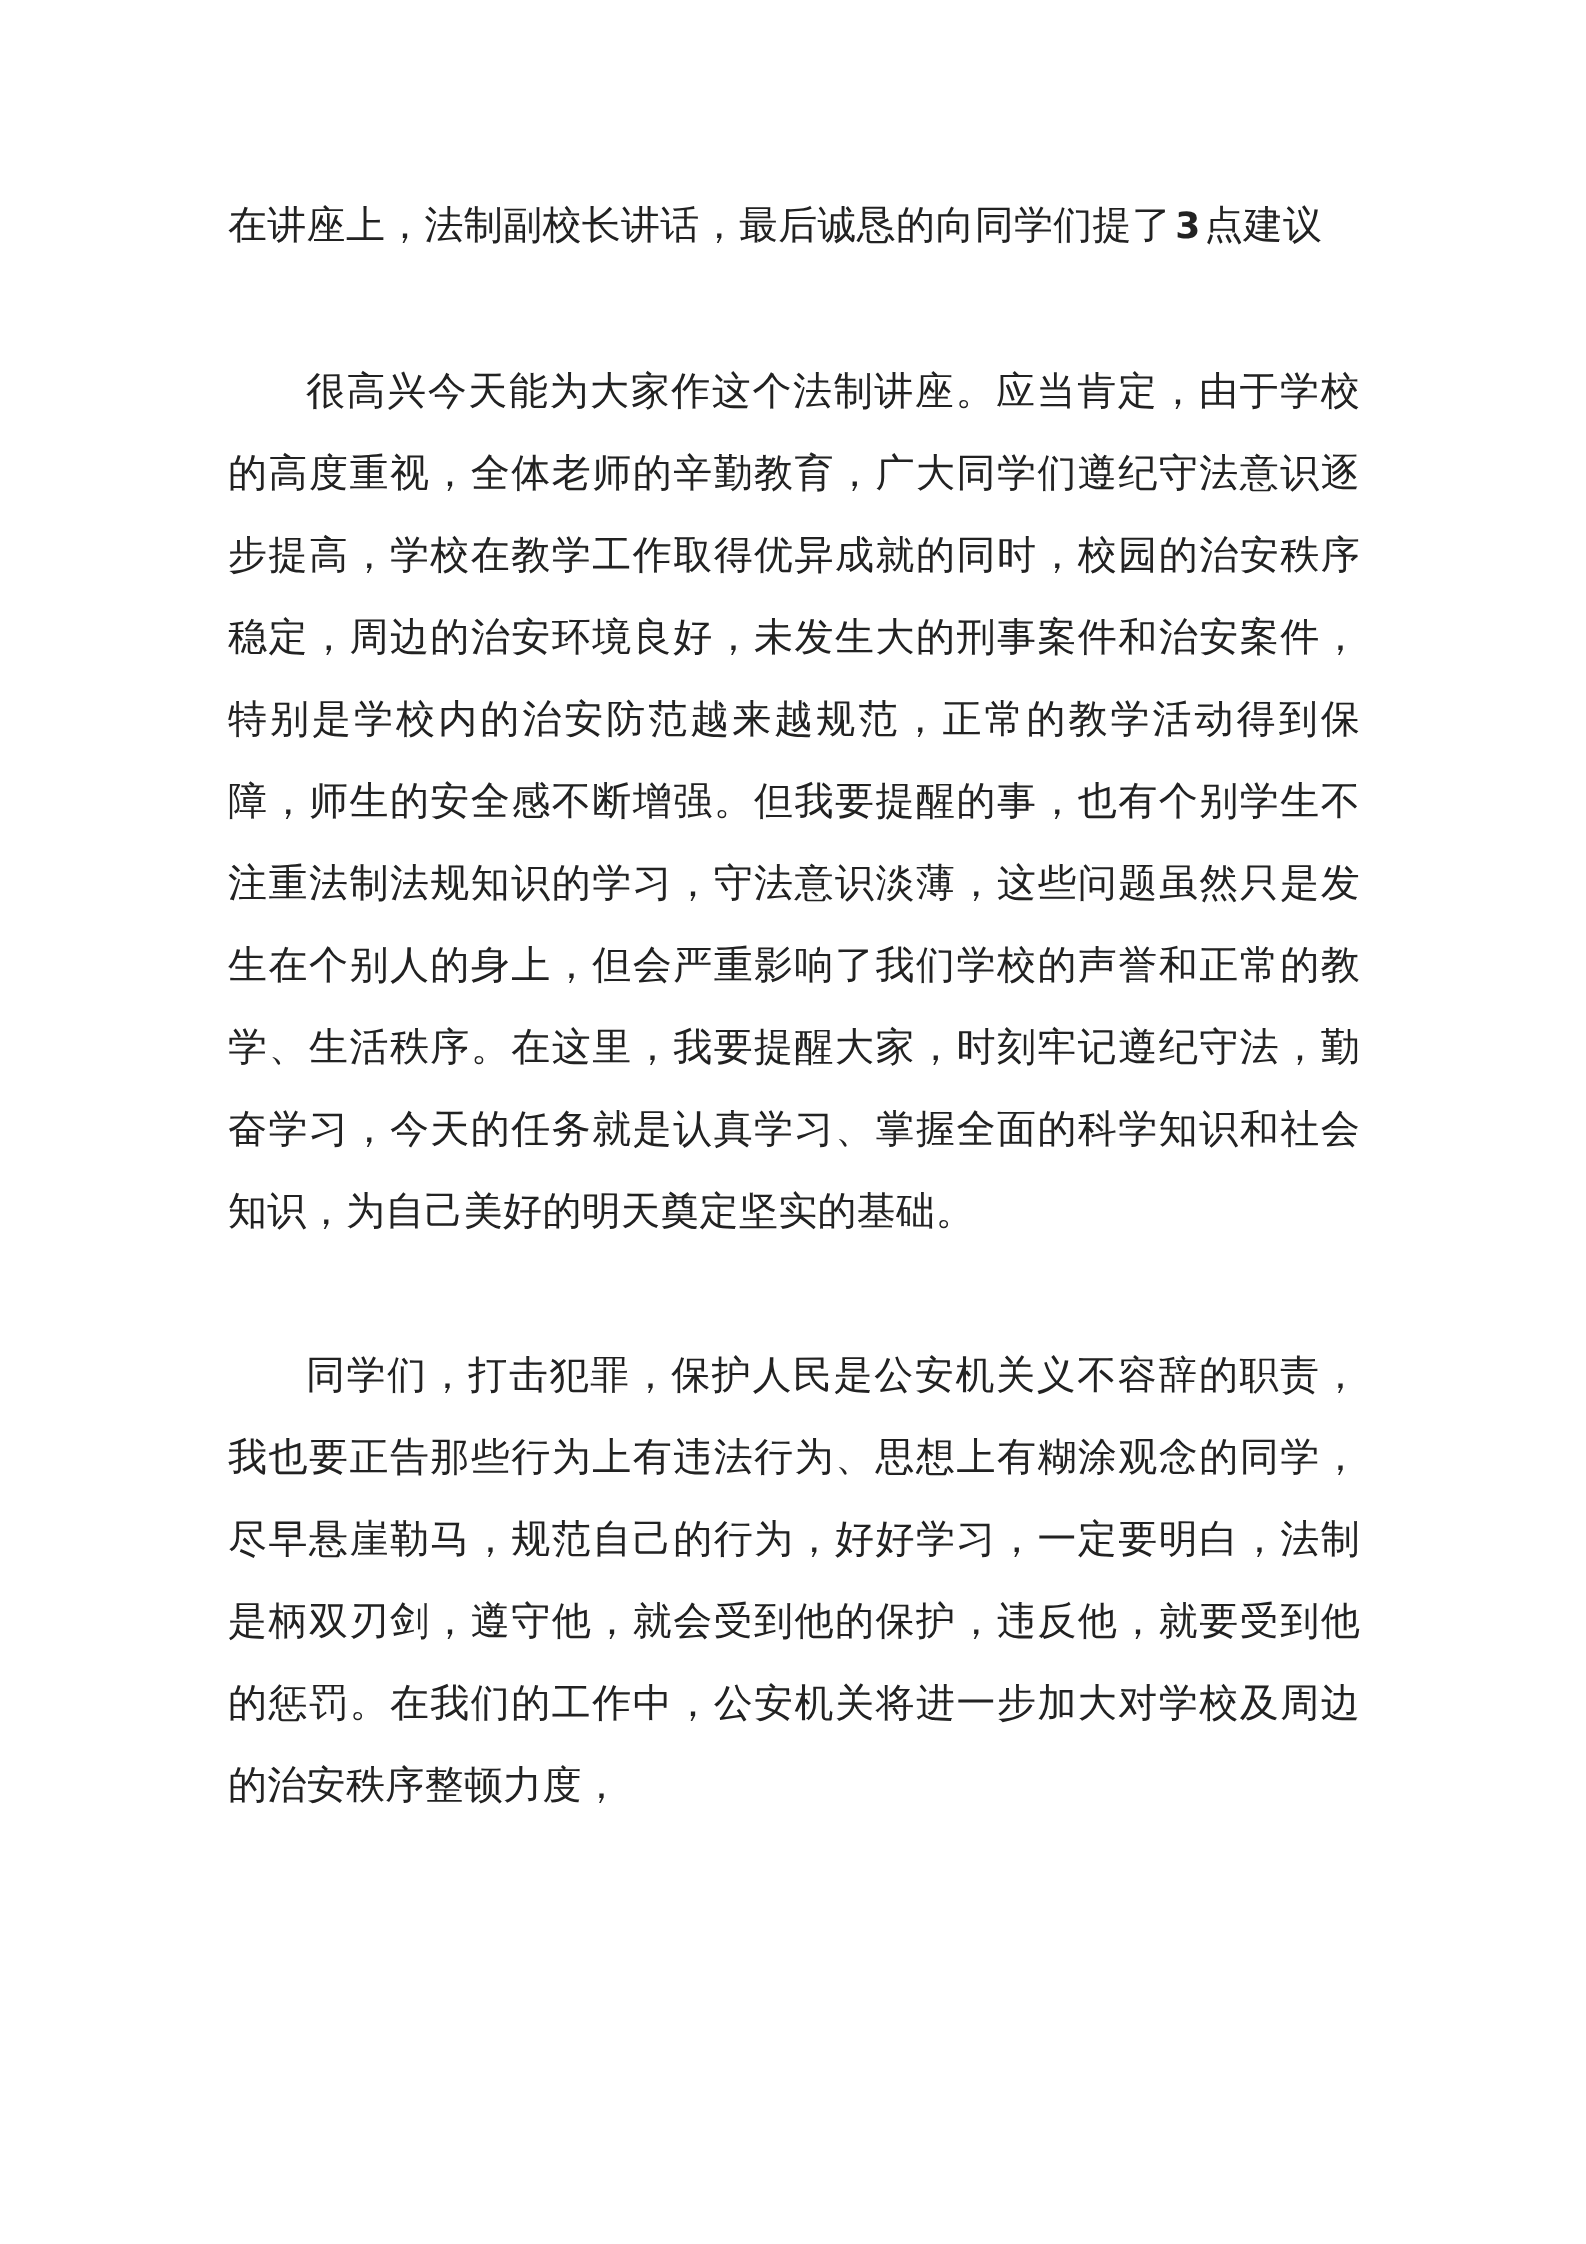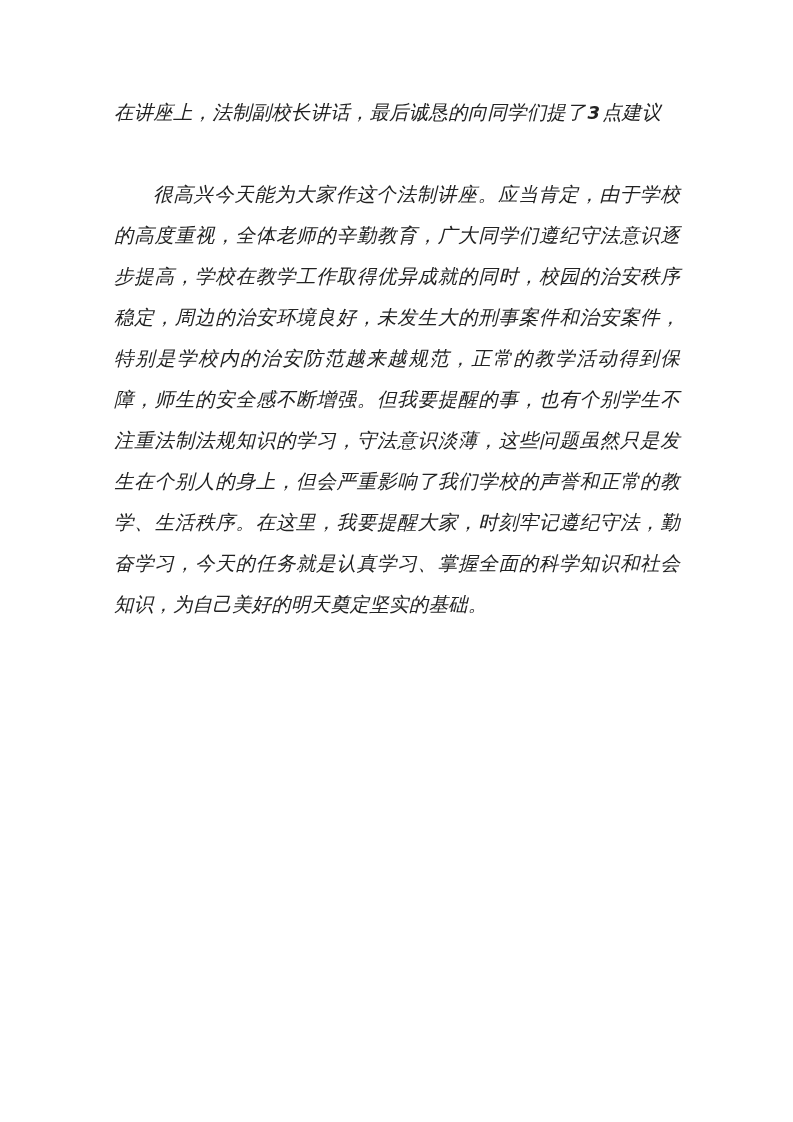--- a/index.html
+++ b/index.html
@@ -23,21 +23,20 @@
     height: 1122px;
     background: #ffffff;
     padding: 0;
   }
 
   .doc-body {
     position: absolute;
     left: 114px;
     top: 92px;
     width: 566px;
-    font-style: italic;
   }
 
   .para {
     margin: 0;
     font-size: 19.5px;
     line-height: 41px;
     text-align: justify;
     text-justify: inter-ideograph;
     letter-spacing: 0.15px;
     color: #222222;
@@ -63,14 +62,15 @@
     letter-spacing: 0;
   }
 </style>
 </head>
 <body>
 
 <div class="page">
   <div class="doc-body" id="doc-body">
       <p class="para">在讲座上，法制副校长讲话，最后诚恳的向同学们提了<span class="num">3</span>点建议</p>
       <p class="para indent">很高兴今天能为大家作这个法制讲座。应当肯定，由于学校的高度重视，全体老师的辛勤教育，广大同学们遵纪守法意识逐步提高，学校在教学工作取得优异成就的同时，校园的治安秩序稳定，周边的治安环境良好，未发生大的刑事案件和治安案件，特别是学校内的治安防范越来越规范，正常的教学活动得到保障，师生的安全感不断增强。但我要提醒的事，也有个别学生不注重法制法规知识的学习，守法意识淡薄，这些问题虽然只是发生在个别人的身上，但会严重影响了我们学校的声誉和正常的教学、生活秩序。在这里，我要提醒大家，时刻牢记遵纪守法，勤奋学习，今天的任务就是认真学习、掌握全面的科学知识和社会知识，为自己美好的明天奠定坚实的基础。</p>
+      <p class="para indent">同学们，打击犯罪，保护人民是公安机关义不容辞的职责，我也要正告那些行为上有违法行为、思想上有糊涂观念的同学，尽早悬崖勒马，规范自己的行为，好好学习，一定要明白，法制是柄双刃剑，遵守他，就会受到他的保护，违反他，就要受到他的惩罚。在我们的工作中，公安机关将进一步加大对学校及周边的治安秩序整顿力度，</p>
     </div>
 </div>
 
 </body></html>

